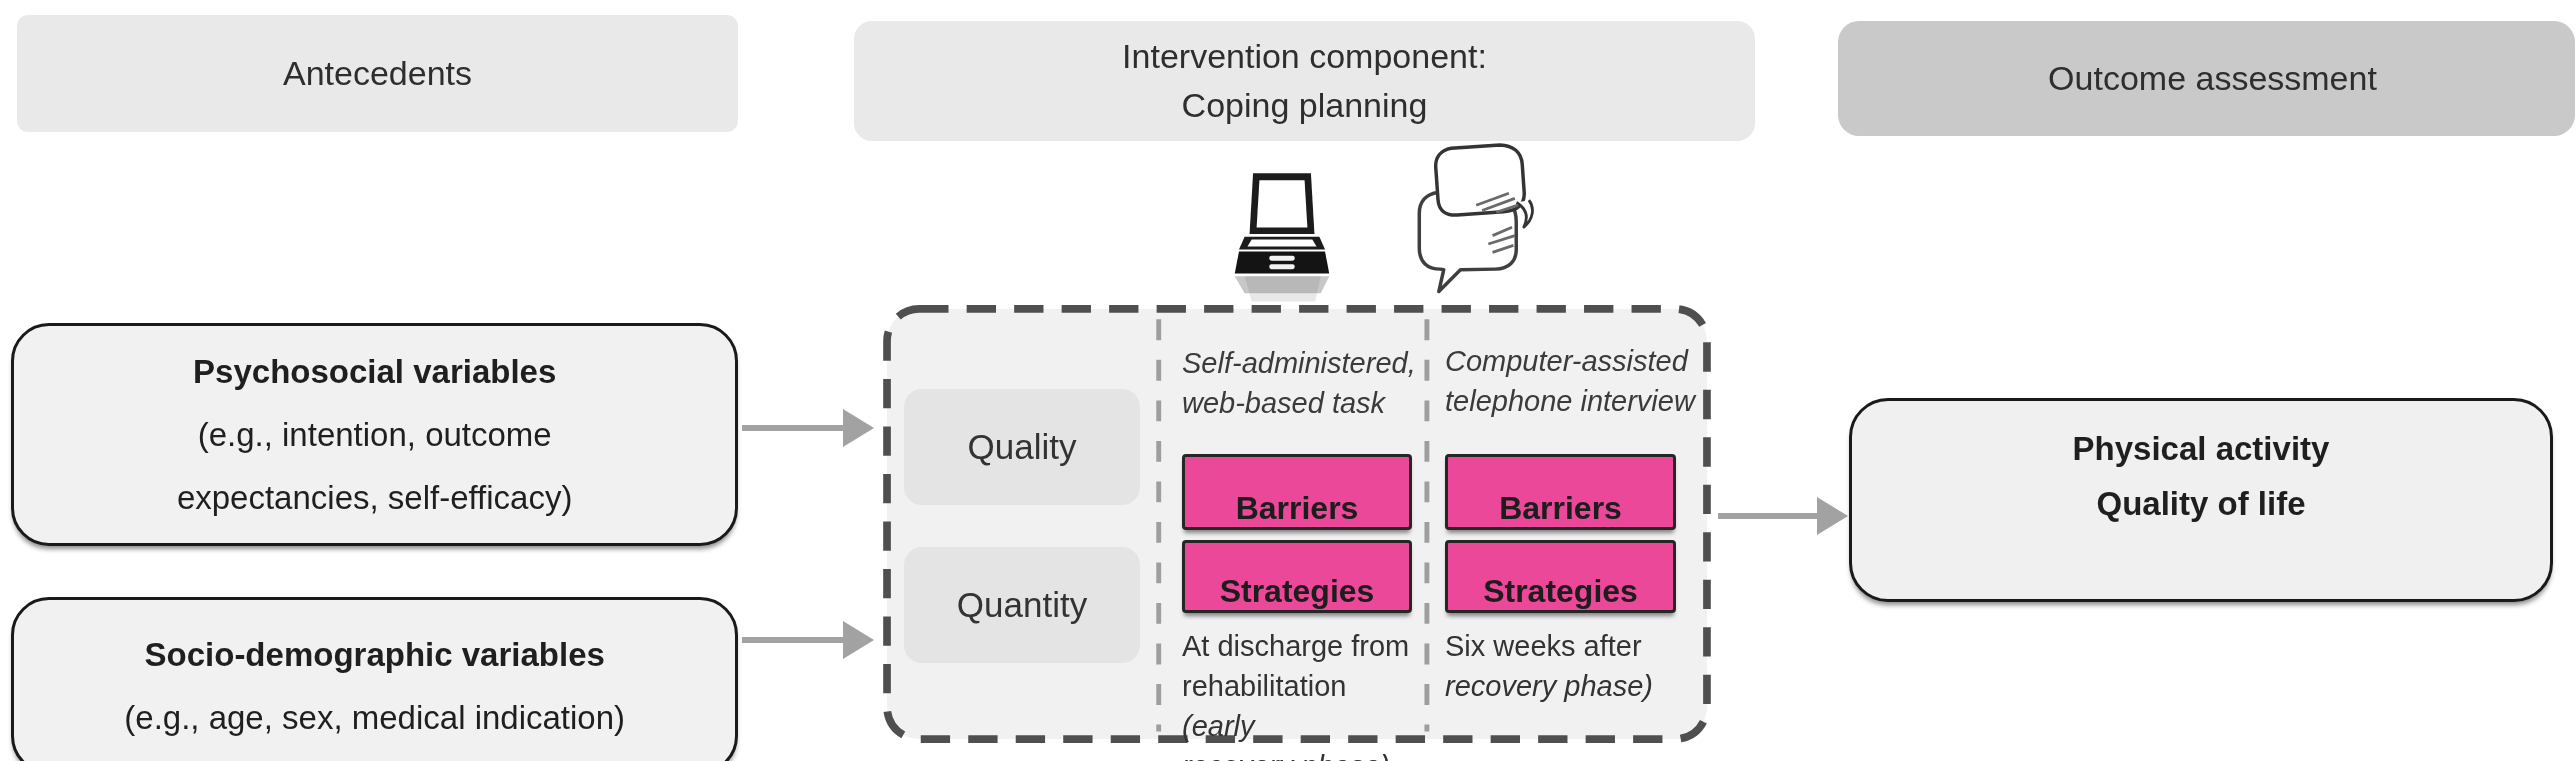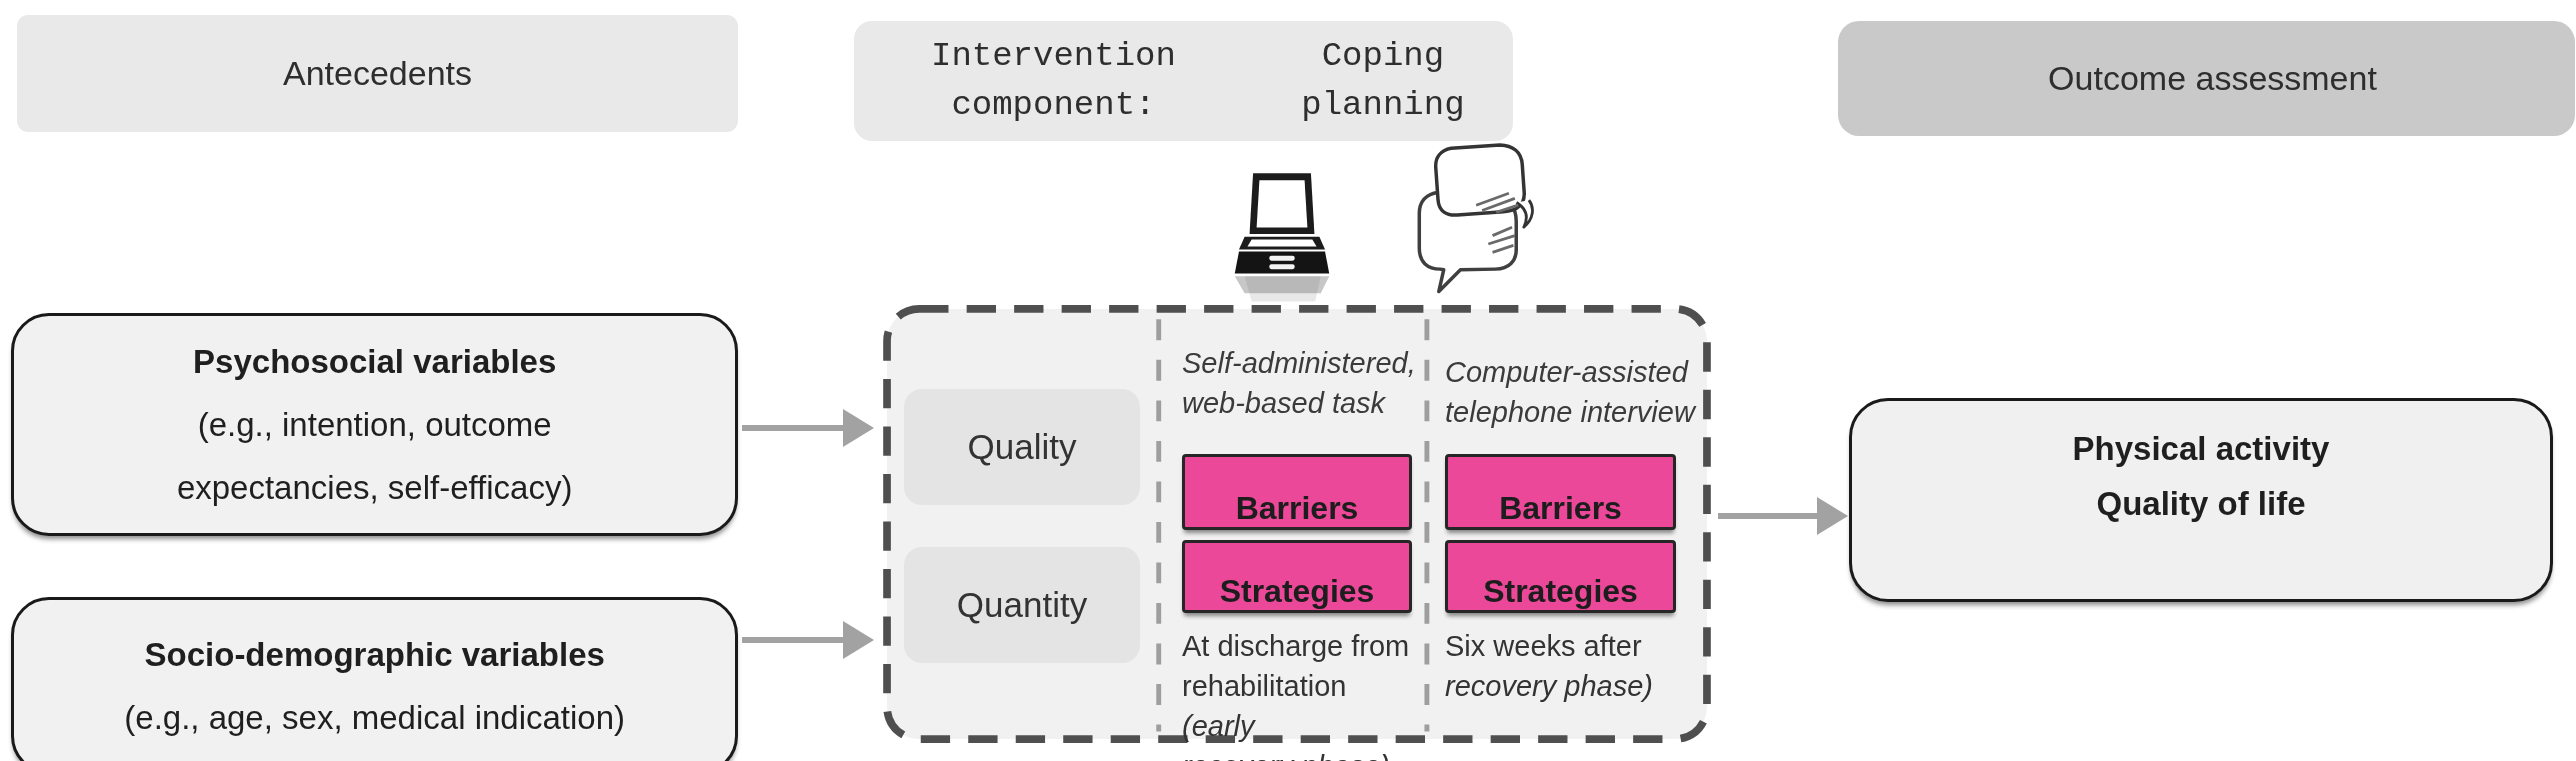--- a/index.html
+++ b/index.html
@@ -5,29 +5,29 @@
   html,body{margin:0;padding:0;background:#ffffff;}
   #page{
     position:relative;width:2576px;height:762px;background:#ffffff;overflow:hidden;
     font-family:"Liberation Sans", sans-serif;color:#2c2c2c;
   }
   .abs{position:absolute;}
   
   .hdr{display:flex;align-items:center;justify-content:center;text-align:center;
        font-size:34px;color:#2e2e2e;}
   .hdr-left{left:17px;top:15.4px;width:721px;height:117px;background:#e9e9e9;border-radius:11.2px;}
-  .hdr-mid{left:854px;top:21px;width:659px;height:120px;background:#e9e9e9;border-radius:18px;
-           flex-direction:row;line-height:49px;font-family:Liberation Mono, monospace;}
+  .hdr-mid{left:854px;top:21px;width:901px;height:120px;background:#e9e9e9;border-radius:18px;
+           flex-direction:column;line-height:49px;}
   .hdr-right{left:1838px;top:21px;width:725px;height:115px;background:#c9c9c9;border-radius:21px;padding-left:12px;}
   
   .antebox{background:#f1f1f1;border:3.5px solid #1a1a1a;border-radius:38px;
            box-shadow:0 4.9px 4.9px -2.8px rgba(0,0,0,.45);
            display:flex;flex-direction:column;align-items:center;justify-content:center;
            text-align:center;font-size:33px;line-height:63px;color:#1f1f1f;}
-  .ante1{left:11.2px;top:313px;width:721px;height:217px;}
+  .ante1{left:11.2px;top:323px;width:721px;height:217px;}
   .ante2{left:11.2px;top:597px;width:721px;height:171px;}
   .bold{font-weight:bold;}
   
   .arrow-line{height:5.6px;background:#a2a2a2;}
   .arrow-head{width:0;height:0;border-top:19px solid transparent;border-bottom:19px solid transparent;
               border-left:31px solid #a2a2a2;}
   
   .chip{background:#e4e4e4;border-radius:18px;display:flex;align-items:center;justify-content:center;
         font-size:35px;color:#333333;}
   .chip-quality{left:904px;top:389px;width:236px;height:116px;}
@@ -110,21 +110,21 @@
   </div>
   <div class="abs combox" style="left:1182px;top:540px;width:224px;height:67px;">
     <span>Strategies</span>
   </div>
   <div class="abs timing" style="left:1182px;top:626px;width:241px;">
     <span class="ln"><span>At discharge from</span><span class="it"></span></span>
     <span class="ln"><span>rehabilitation </span><span class="it">(early</span></span>
     <span class="ln"><span></span><span class="it">recovery phase)</span></span>
   </div>
 
-  <div class="abs mode" style="left:1445px;top:336px;width:259px;font-style:italic;">
+  <div class="abs mode" style="left:1445px;top:325px;width:259px;font-style:italic;">
     <span style="display:block">Computer-assisted</span>
     <span style="display:block">telephone interview</span>
   </div>
   <div class="abs combox" style="left:1445px;top:454px;width:225px;height:70px;">
     <span>Barriers</span>
   </div>
   <div class="abs combox" style="left:1445px;top:540px;width:225px;height:67px;">
     <span>Strategies</span>
   </div>
   <div class="abs timing" style="left:1445px;top:626px;width:245px;">

